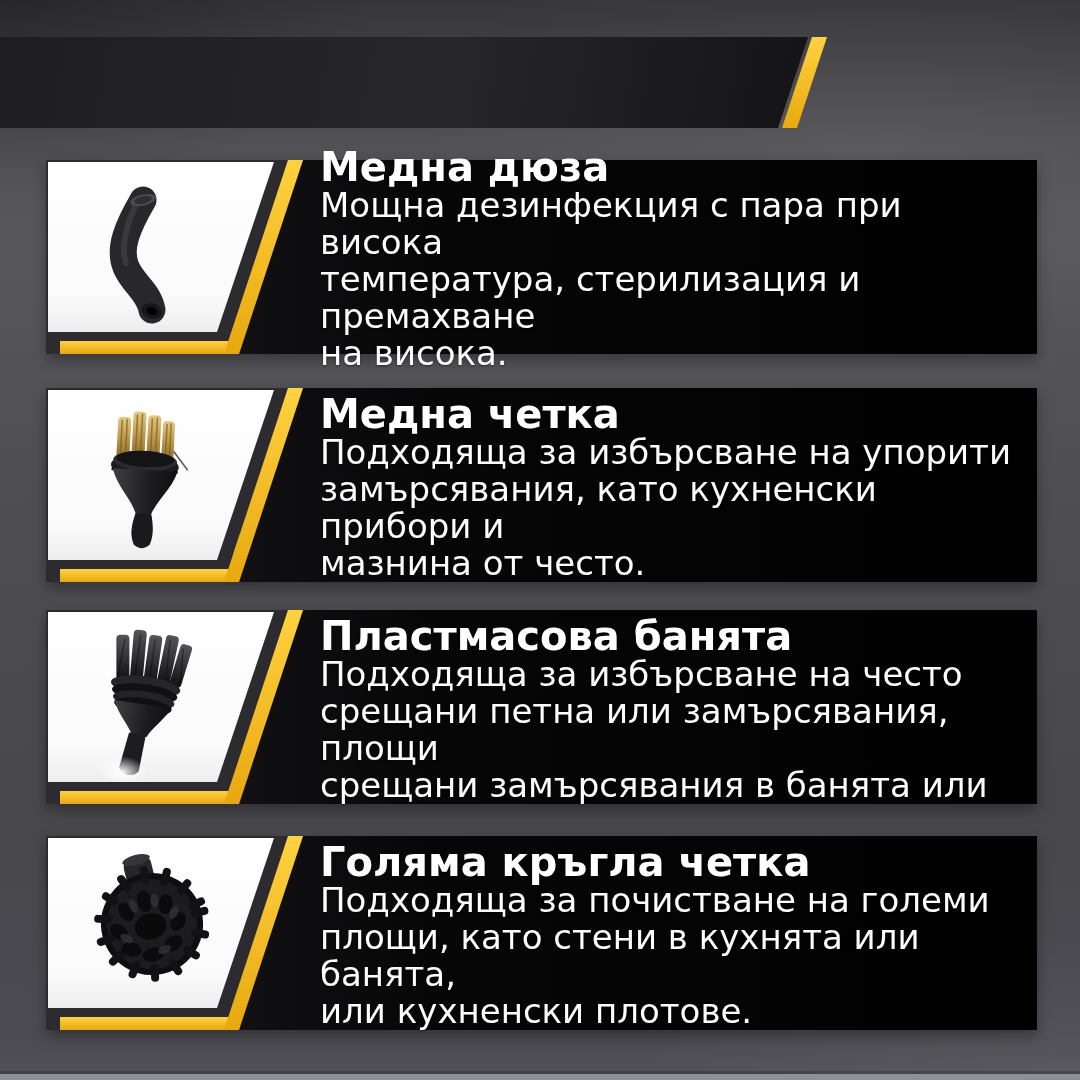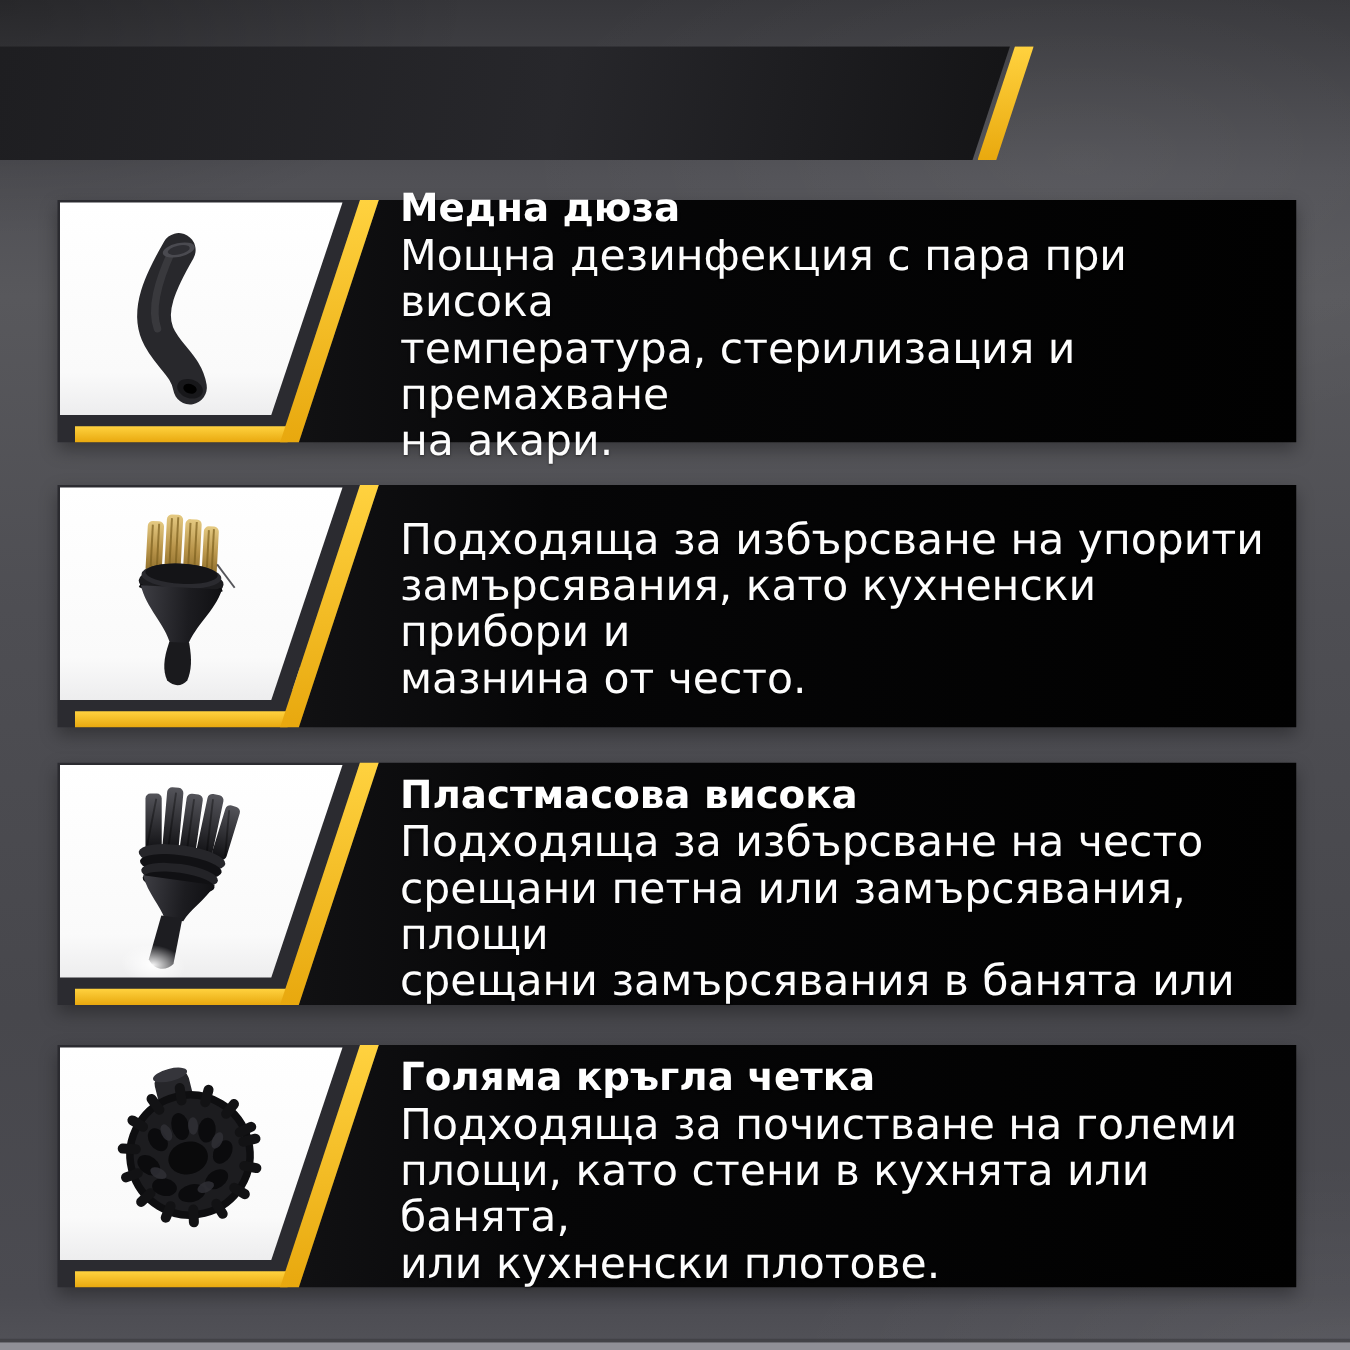--- a/index.html
+++ b/index.html
@@ -25,21 +25,21 @@
   .banner-stripe{position:absolute;left:782px;top:37px;width:48px;height:91px;
           background:linear-gradient(180deg,#ffd23f,#e9a90e);
           clip-path:polygon(30px 0,45px 0,15px 100%,0 100%);
           filter:drop-shadow(0 4px 5px rgba(0,0,0,.3));}
 
   
   .row{position:absolute;left:0;width:1080px;height:194px;}
   .row-bg{position:absolute;left:0;top:0;filter:drop-shadow(0 6px 7px rgba(0,0,0,.33));}
   .row-text{position:absolute;left:320px;top:0;width:712px;height:100%;
             display:flex;flex-direction:column;justify-content:center;padding-top:5px;box-sizing:border-box;}
-  .row-title{font-weight:bold;font-size:31px;line-height:40px;color:#ffffff;
+  .row-title{font-weight:bold;font-size:40px;line-height:40px;color:#ffffff;
              text-shadow:0 1px 2px rgba(0,0,0,.5);}
   .row-line{font-size:34px;line-height:37px;color:#fdfdfd;text-shadow:0 1px 2px rgba(0,0,0,.45);}
 </style>
 </head>
 <body>
 
 <div class="page">
 
   
   <svg width="0" height="0" aria-hidden="true">
@@ -101,21 +101,21 @@
         <ellipse cx="143" cy="40" rx="13" ry="5.5" fill="#4a4a50" transform="rotate(-12 143 40)"></ellipse>
         <ellipse cx="143" cy="40" rx="9" ry="3.5" fill="#2e2e33" transform="rotate(-12 143 40)"></ellipse>
         <ellipse cx="152" cy="151" rx="10.5" ry="7.5" fill="#17171a" transform="rotate(18 152 151)"></ellipse>
         <ellipse cx="152" cy="151" rx="5.5" ry="3.8" fill="#000000" transform="rotate(18 152 151)"></ellipse>
       </g>
     </svg>
     <div class="row-text">
       <div class="row-title">Медна дюза</div>
       <div class="row-line">Мощна дезинфекция с пара при висока</div>
       <div class="row-line">температура, стерилизация и премахване</div>
-      <div class="row-line">на акари.</div>
+      <div class="row-line">на висока.</div>
     </div>
   </section>
 
   
   <section class="row" style="top:388px">
     <svg class="row-bg" width="1080" height="194" viewBox="0 0 1080 194">
       <polygon points="303,0 1037,0 1037,194 239,194" fill="url(#gPanel)"></polygon>
       <polygon points="46,0 288,0 224,194 46,194" fill="#2b2b30"></polygon>
       <polygon points="60,181 234,181 230,194 60,194" fill="url(#gYellow)"></polygon>
       <polygon points="288,0 303,0 239,194 224,194" fill="url(#gYellow)"></polygon>
@@ -145,20 +145,21 @@
           <ellipse cx="144" cy="78" rx="34" ry="12" fill="#1c1c1f"></ellipse>
           <ellipse cx="144" cy="73" rx="32" ry="10" fill="#2a2a2f"></ellipse>
           <ellipse cx="144" cy="71" rx="29" ry="8" fill="#141417"></ellipse>
           <path d="M111,82 Q144,97 177,82" stroke="#0c0c0e" stroke-width="3" fill="none"></path>
           <path d="M112,82 C117,100 133,112 138,128 L152,128 C157,112 172,100 177,82 Z" fill="url(#gCone)"></path>
           <path d="M137,126 C133,140 133,149 137,157 C143,162 149,161 153,156 C156,148 156,139 153,126 Z" fill="#1a1a1d"></path>
         </g>
       </g>
     </svg>
     <div class="row-text">
+      <div class="row-title">Медна четка</div>
       <div class="row-line">Подходяща за избърсване на упорити</div>
       <div class="row-line">замърсявания, като кухненски прибори и</div>
       <div class="row-line">мазнина от често.</div>
     </div>
   </section>
 
   
   <section class="row" style="top:610px">
     <svg class="row-bg" width="1080" height="194" viewBox="0 0 1080 194">
       <polygon points="303,0 1037,0 1037,194 239,194" fill="url(#gPanel)"></polygon>
@@ -189,21 +190,21 @@
           <ellipse cx="143" cy="83" rx="33" ry="9" fill="#111114"></ellipse>
           <ellipse cx="143" cy="90" rx="31" ry="9" fill="#232327"></ellipse>
           <ellipse cx="143" cy="96" rx="29" ry="8" fill="#101013"></ellipse>
           <path d="M114,94 C120,108 131,116 136,126 L151,126 C155,116 165,108 172,94 Z" fill="url(#gCone)"></path>
           <path d="M133,124 L128,160 C133,168 143,168 148,161 L150,124 Z" fill="#1d1d21"></path>
           <ellipse cx="132" cy="164" rx="26" ry="16" fill="url(#gSteam)"></ellipse>
         </g>
       </g>
     </svg>
     <div class="row-text">
-      <div class="row-title">Пластмасова висока</div>
+      <div class="row-title">Пластмасова банята</div>
       <div class="row-line">Подходяща за избърсване на често</div>
       <div class="row-line">срещани петна или замърсявания, площи</div>
       <div class="row-line">срещани замърсявания в банята или</div>
     </div>
   </section>
 
   
   <section class="row" style="top:836px">
     <svg class="row-bg" width="1080" height="194" viewBox="0 0 1080 194">
       <polygon points="303,0 1037,0 1037,194 239,194" fill="url(#gPanel)"></polygon>

